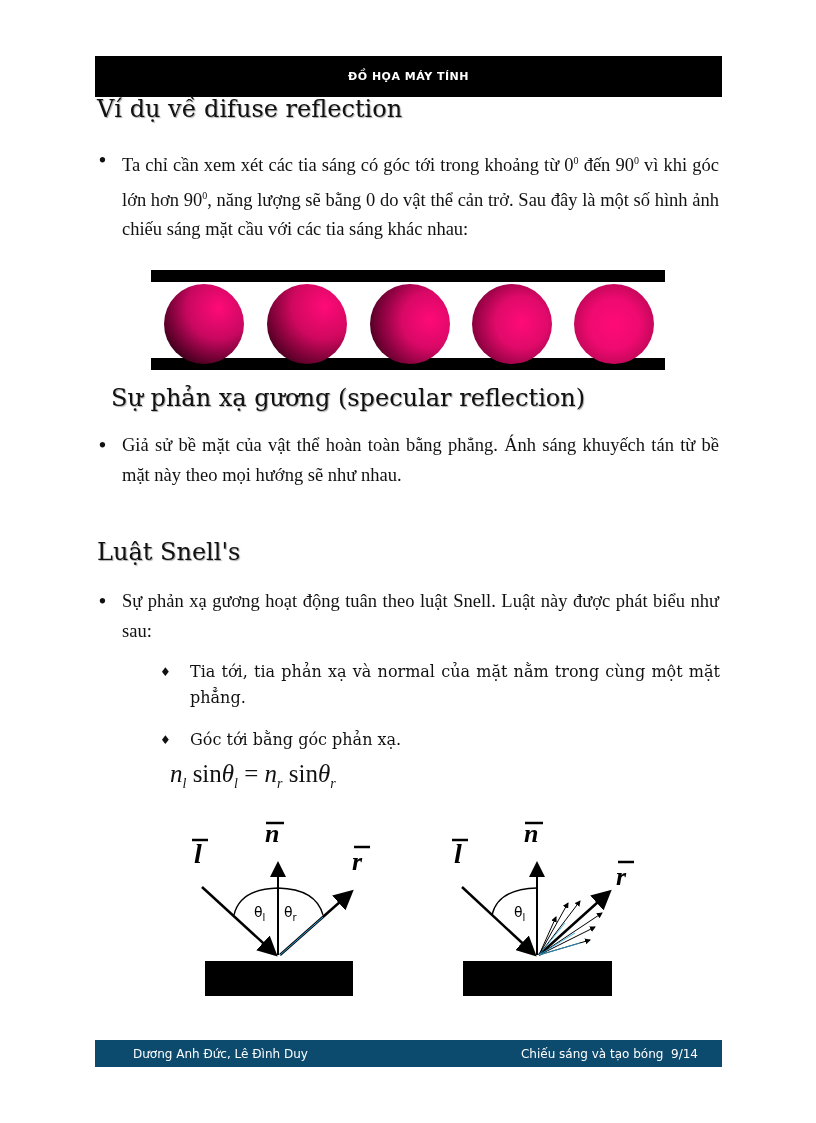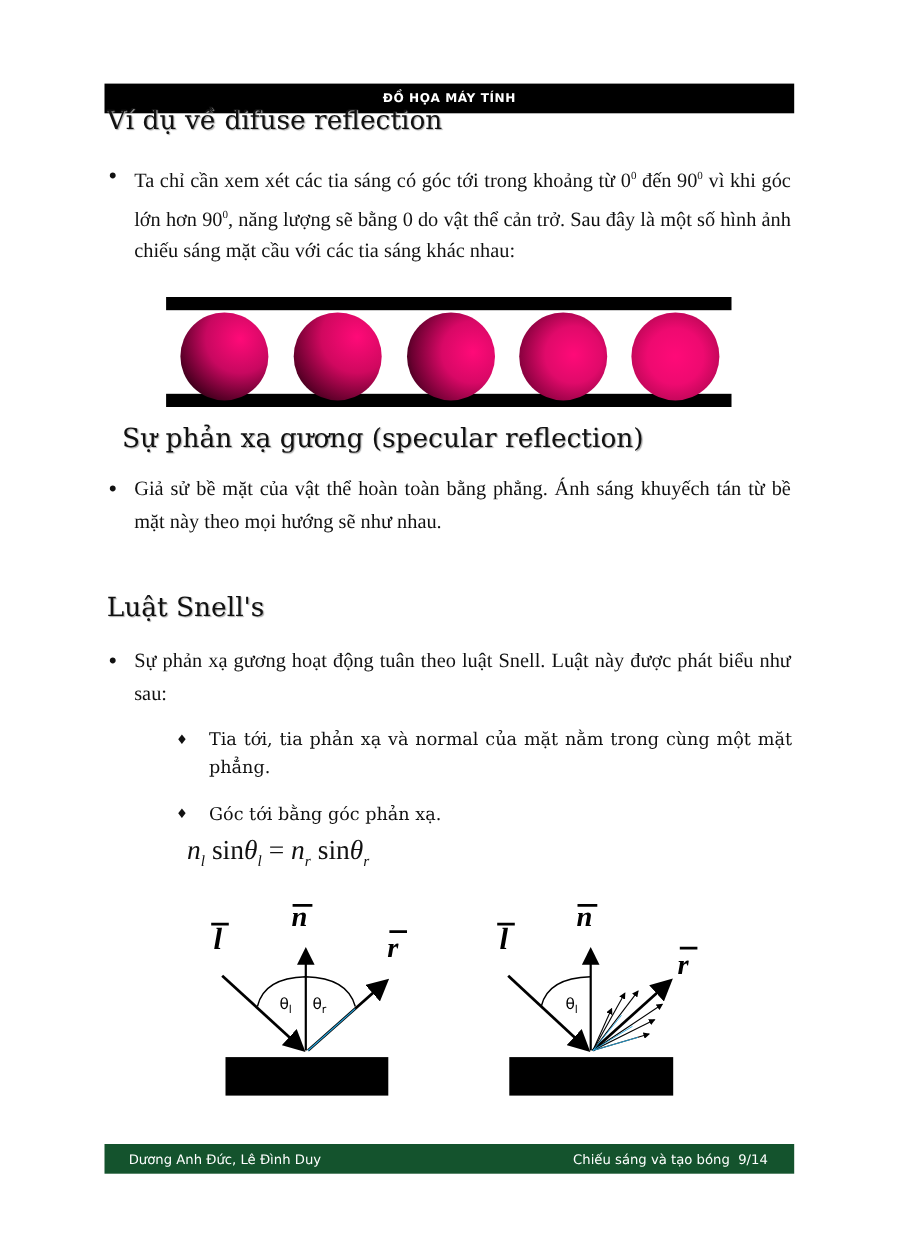--- a/index.html
+++ b/index.html
@@ -1,26 +1,26 @@
 <!DOCTYPE html>
 <html><head>
 <meta charset="utf-8">
 <style>
   html, body { margin: 0; padding: 0; background: #ffffff; }
   body { width: 816px; height: 1123px; position: relative; overflow: hidden;
          font-family: "DejaVu Serif", "Liberation Serif", serif; color: #111; }
   .abs { position: absolute; }
-  .header-bar { left: 95px; top: 56px; width: 627px; height: 27px; background: #000;
+  .header-bar { left: 95px; top: 56px; width: 627px; height: 41px; background: #000;
                 color: #fff; font-family: "DejaVu Sans", "Liberation Sans", sans-serif;
                 font-size: 11px; font-weight: bold; letter-spacing: 0.5px;
-                display: flex; align-items: center; justify-content: center; margin-top: 20px; }
-  .footer-bar { left: 95px; top: 1040px; width: 627px; height: 27px; background: #14532d;
+                display: flex; align-items: center; justify-content: center; }
+  .footer-bar { left: 95px; top: 1040px; width: 627px; height: 27px; background: #0c4a6e;
                 color: #fff; font-family: "DejaVu Sans", "Liberation Sans", sans-serif;
                 font-size: 12px; display: flex; align-items: center; justify-content: space-between;
-                padding: 0 24px 0 22px; box-sizing: border-box; }
+                padding: 0 24px 0 38px; box-sizing: border-box; }
   .h2 { font-family: "DejaVu Serif", "Liberation Serif", serif; font-size: 24px; color: #111;
         text-shadow: 1px 1px 1px #aaa; left: 97px; white-space: nowrap; }
   .para { left: 97px; width: 622px; font-size: 18.5px; line-height: 29.5px; }
   .para .bullet { position: absolute; left: 0; top: 0; width: 22px; }
   .para .text { margin-left: 25px; text-align: justify; text-align-last: left; font-family: Liberation Serif, serif; }
   .sub { left: 160px; width: 560px; font-size: 16px; line-height: 26px; }
   .sub .bullet { position: absolute; left: 0; top: 0; font-size: 12px; }
   .sub .text { margin-left: 30px; text-align: justify; text-align-last: left; }
   .strip-bar { background: #000; height: 12px; left: 151px; width: 514px; }
   .sphere { width: 80px; height: 80px; border-radius: 50%; top: 284px; }

